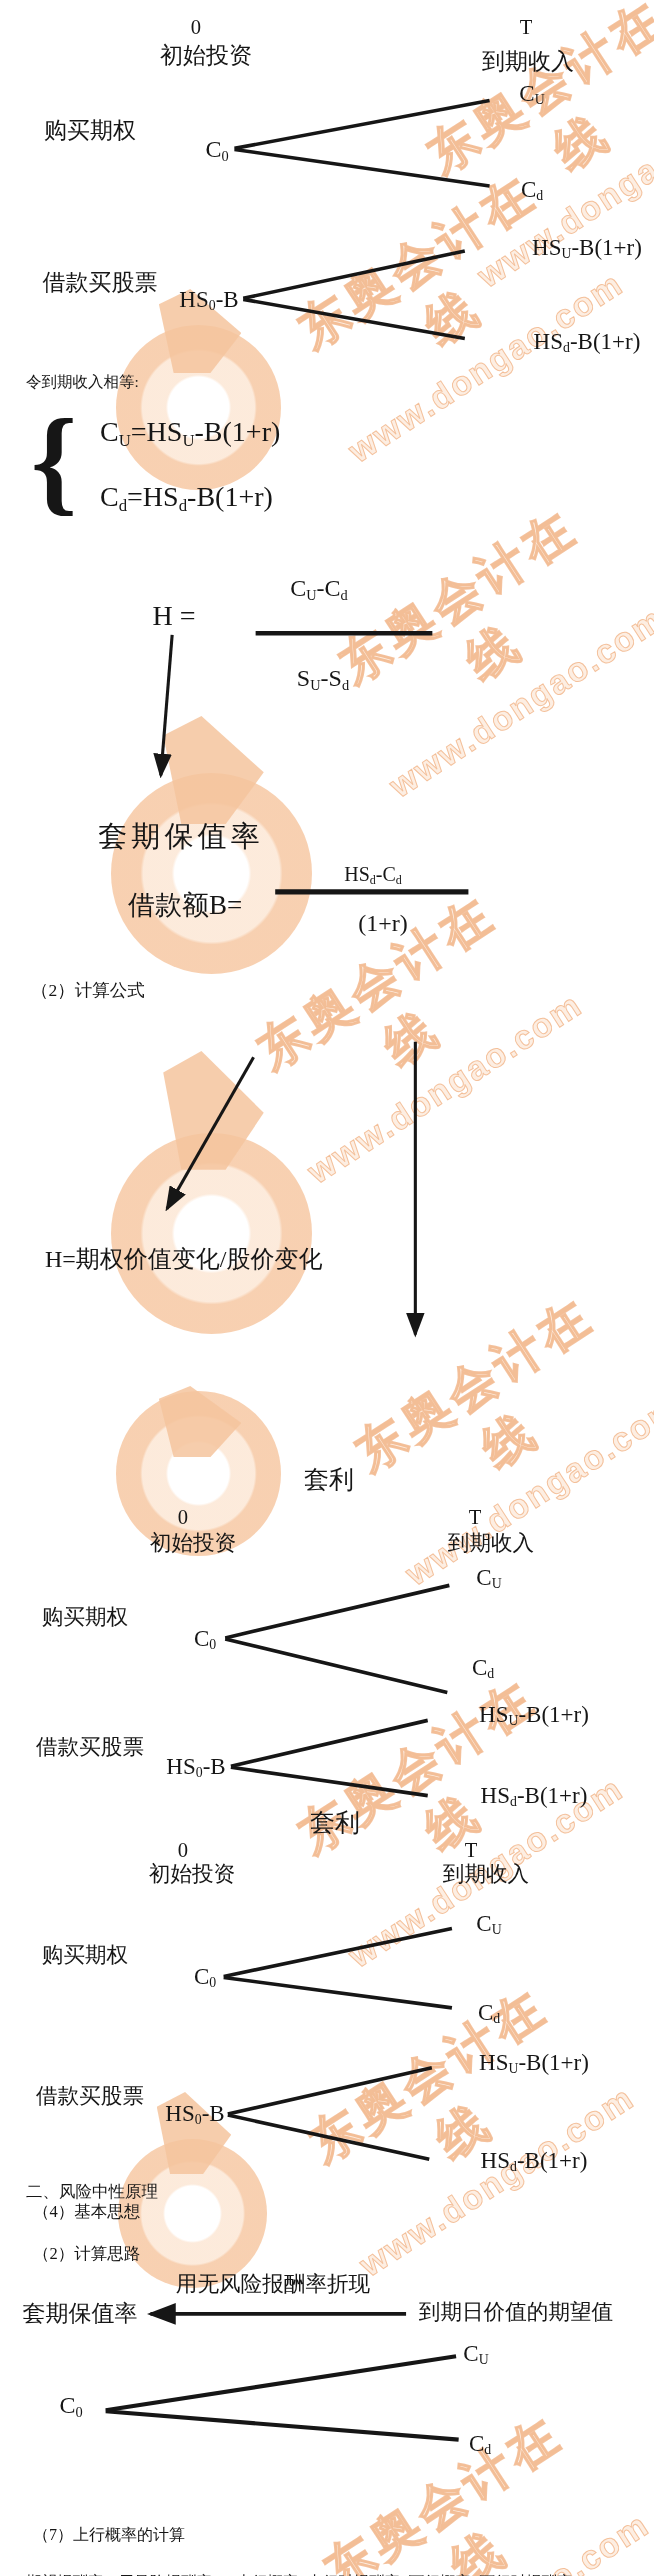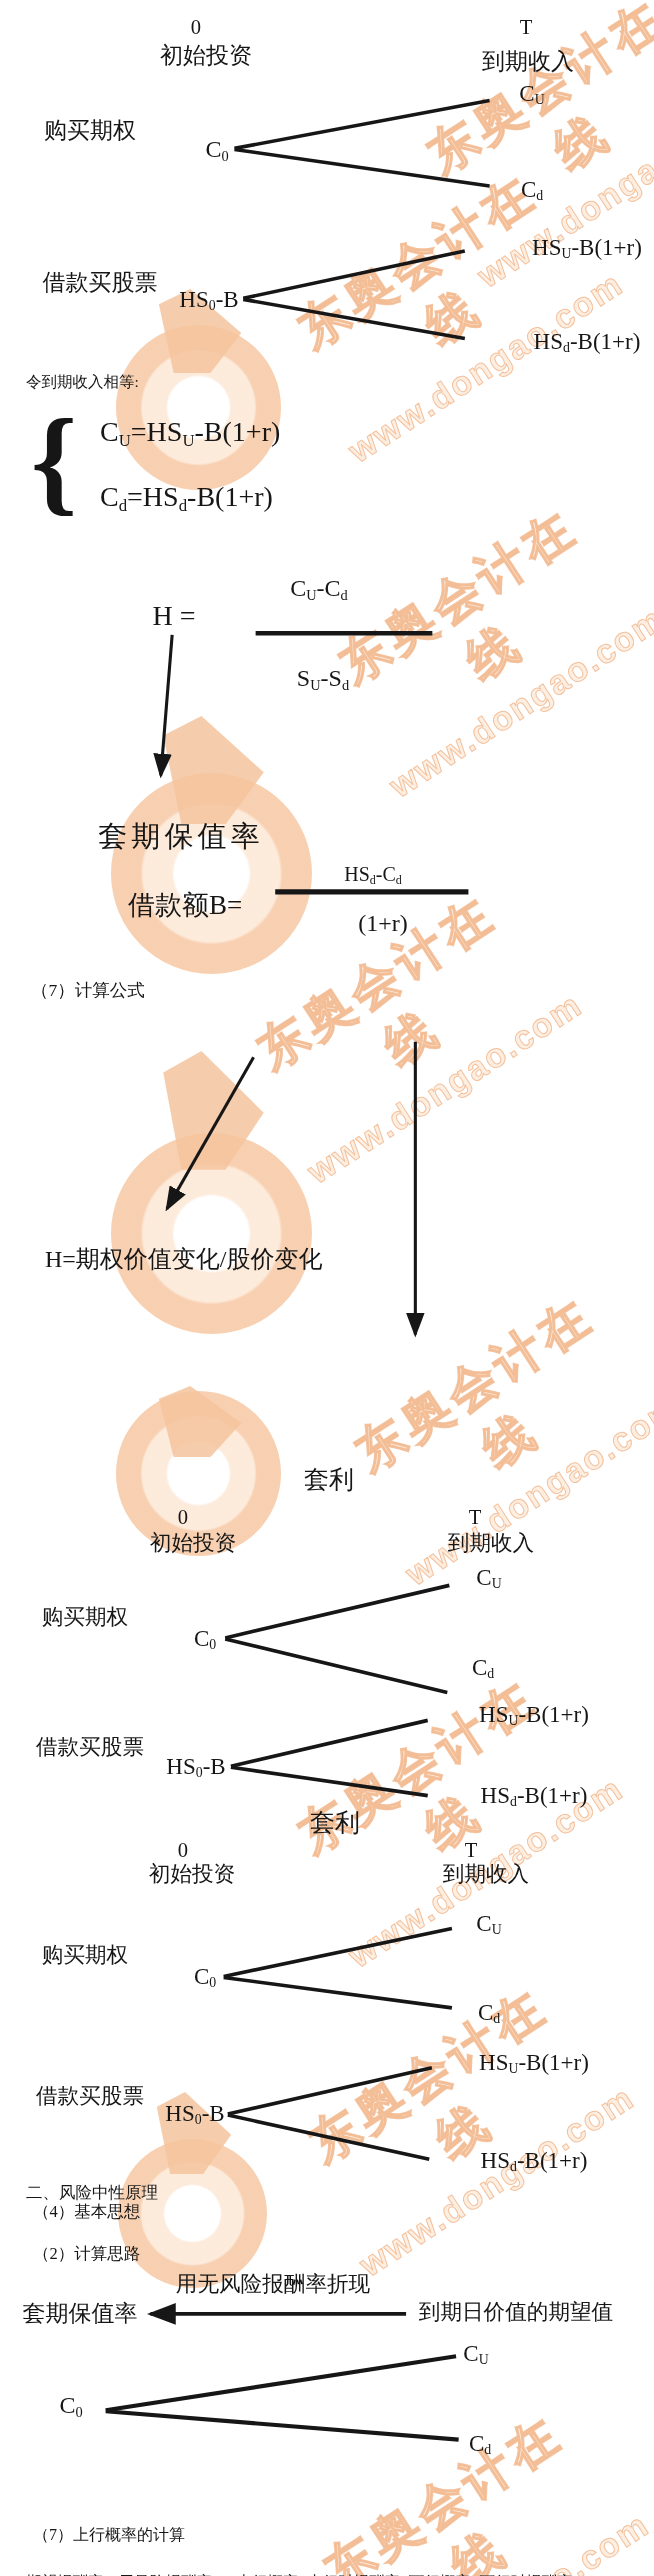--- a/index.html
+++ b/index.html
@@ -152,21 +152,21 @@
 
   <span class="t c" style="left:174px;top:616px;font-size:28px;">H =</span>
   <span class="t c" style="left:319px;top:588px;font-size:24px;"><span>C</span><sub>U</sub><span>-C</span><sub>d</sub></span>
   <span class="t c" style="left:323px;top:678px;font-size:24px;"><span>S</span><sub>U</sub><span>-S</span><sub>d</sub></span>
   <span class="t c" style="left:181px;top:836px;font-size:29px;letter-spacing:4.1px;">套期保值率</span>
 
   <span class="t c" style="left:373px;top:874px;font-size:20px;"><span>HS</span><sub>d</sub><span>-C</span><sub>d</sub></span>
   <span class="t c" style="left:185px;top:905px;font-size:27px;">借款额B=</span>
   <span class="t c" style="left:383px;top:923px;font-size:24px;">(1+r)</span>
 
-  <span class="t ml" style="left:31px;top:991px;font-size:17.5px;">（7）计算公式</span>
+  <span class="t ml" style="left:31px;top:991px;font-size:17.5px;">（2）计算公式</span>
   <span class="t ml" style="left:45px;top:1259px;font-size:24px;">H=期权价值变化/股价变化</span>
 
   <span class="t c" style="left:329px;top:1479px;font-size:25px;">套利</span>
   <span class="t c" style="left:183px;top:1517px;font-size:20.6px;">0</span>
   <span class="t c" style="left:193px;top:1544px;font-size:21.6px;">初始投资</span>
   <span class="t c" style="left:475px;top:1517px;font-size:20.6px;">T</span>
   <span class="t c" style="left:491px;top:1544px;font-size:21.6px;">到期收入</span>
   <span class="t c" style="left:85px;top:1618px;font-size:21.6px;">购买期权</span>
   <span class="t c" style="left:205px;top:1638px;font-size:23px;"><span>C</span><sub>0</sub></span>
   <span class="t c" style="left:489px;top:1577px;font-size:23px;"><span>C</span><sub>U</sub></span>
@@ -183,21 +183,21 @@
   <span class="t c" style="left:486px;top:1875px;font-size:21.6px;">到期收入</span>
   <span class="t c" style="left:85px;top:1956px;font-size:21.6px;">购买期权</span>
   <span class="t c" style="left:205px;top:1976px;font-size:23px;"><span>C</span><sub>0</sub></span>
   <span class="t c" style="left:489px;top:1923px;font-size:23px;"><span>C</span><sub>U</sub></span>
   <span class="t c" style="left:489px;top:2012px;font-size:23px;"><span>C</span><sub>d</sub></span>
   <span class="t c" style="left:90px;top:2097px;font-size:21.6px;">借款买股票</span>
   <span class="t c" style="left:195px;top:2113px;font-size:23px;"><span>HS</span><sub>0</sub><span>-B</span></span>
   <span class="t c" style="left:534px;top:2062px;font-size:23px;"><span>HS</span><sub>U</sub><span>-B(1+r)</span></span>
   <span class="t c" style="left:534px;top:2160px;font-size:23px;"><span>HS</span><sub>d</sub><span>-B(1+r)</span></span>
 
-  <span class="t ml" style="left:26px;top:2193px;font-size:16.5px;">二、风险中性原理</span>
+  <span class="t ml" style="left:26px;top:2193px;font-size:16.5px;font-family:Liberation Mono, monospace;">二、风险中性原理</span>
   <span class="t ml" style="left:33px;top:2212px;font-size:16.5px;">（4）基本思想</span>
   <span class="t ml" style="left:33px;top:2254px;font-size:16.5px;">（2）计算思路</span>
   <span class="t c" style="left:273px;top:2285px;font-size:21.6px;text-align:right;">用无风险报酬率折现</span>
   <span class="t c" style="left:80px;top:2313px;font-size:23px;">套期保值率</span>
   <span class="t c" style="left:516px;top:2313px;font-size:21.6px;">到期日价值的期望值</span>
 
   <span class="t c" style="left:71px;top:2405px;font-size:24px;"><span>C</span><sub>0</sub></span>
   <span class="t c" style="left:476px;top:2353px;font-size:23px;"><span>C</span><sub>U</sub></span>
   <span class="t c" style="left:480px;top:2443px;font-size:23px;"><span>C</span><sub>d</sub></span>
 

